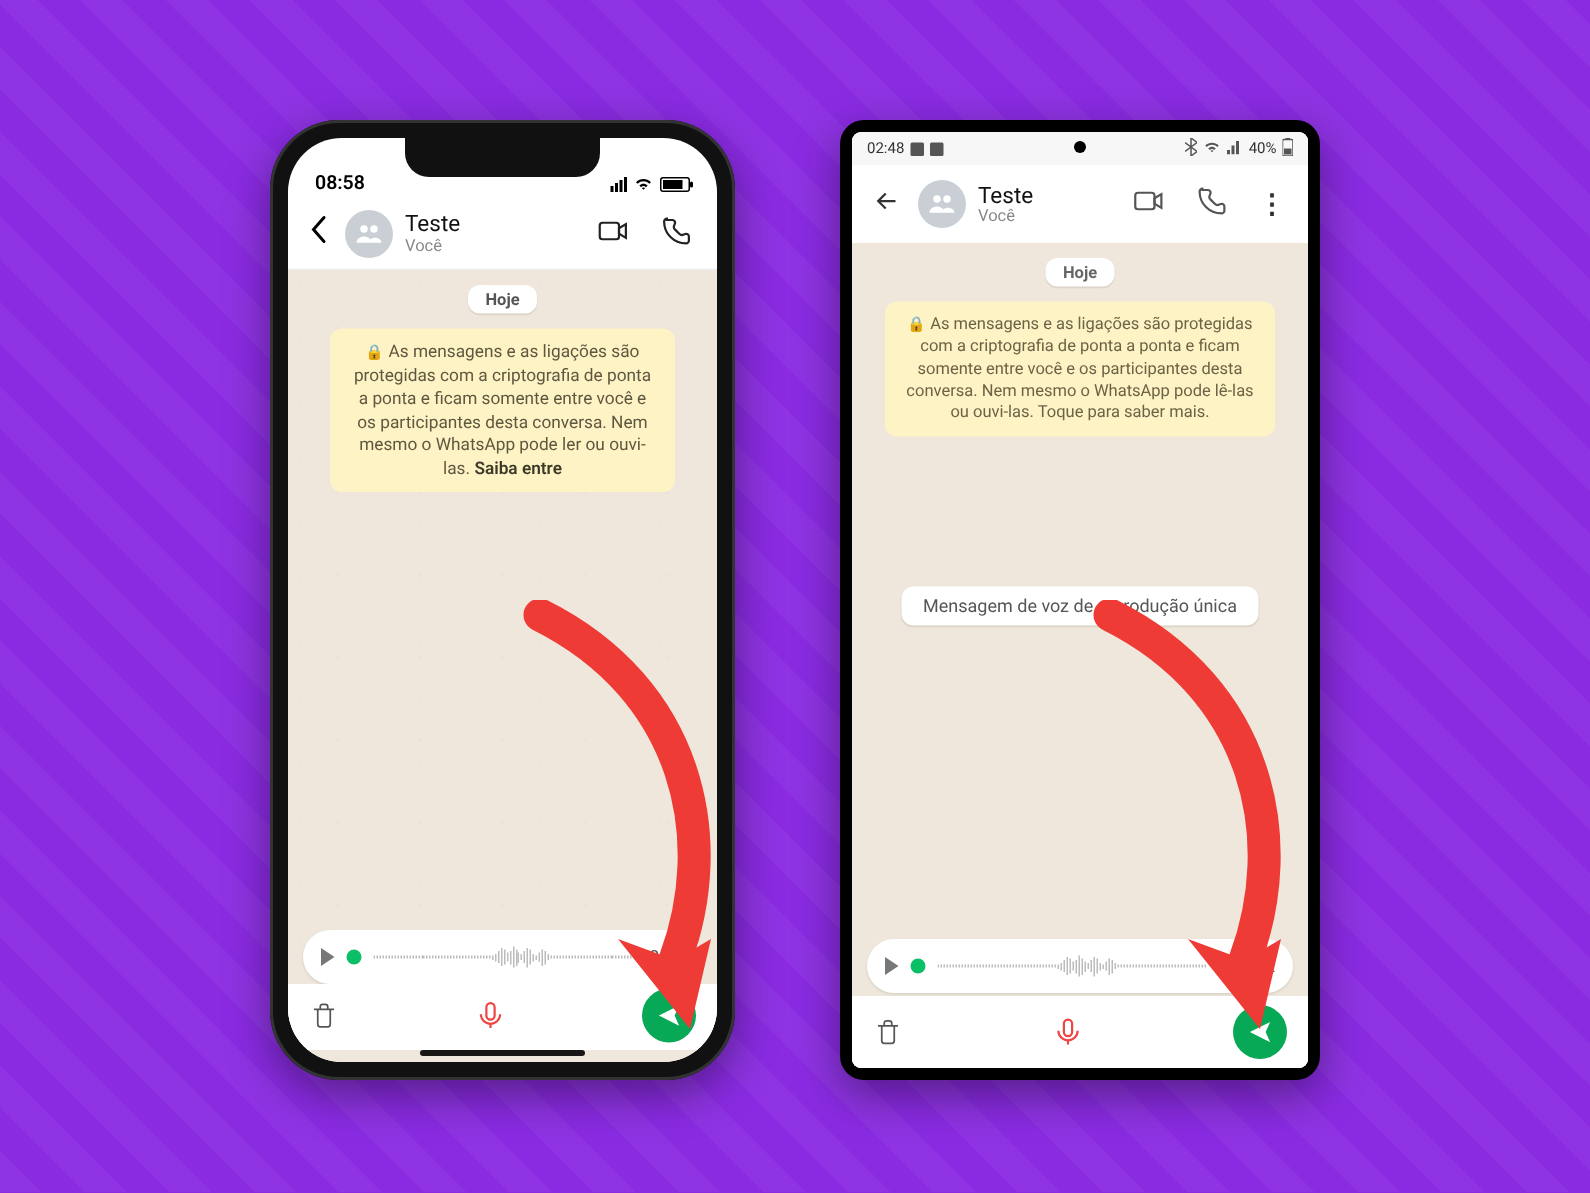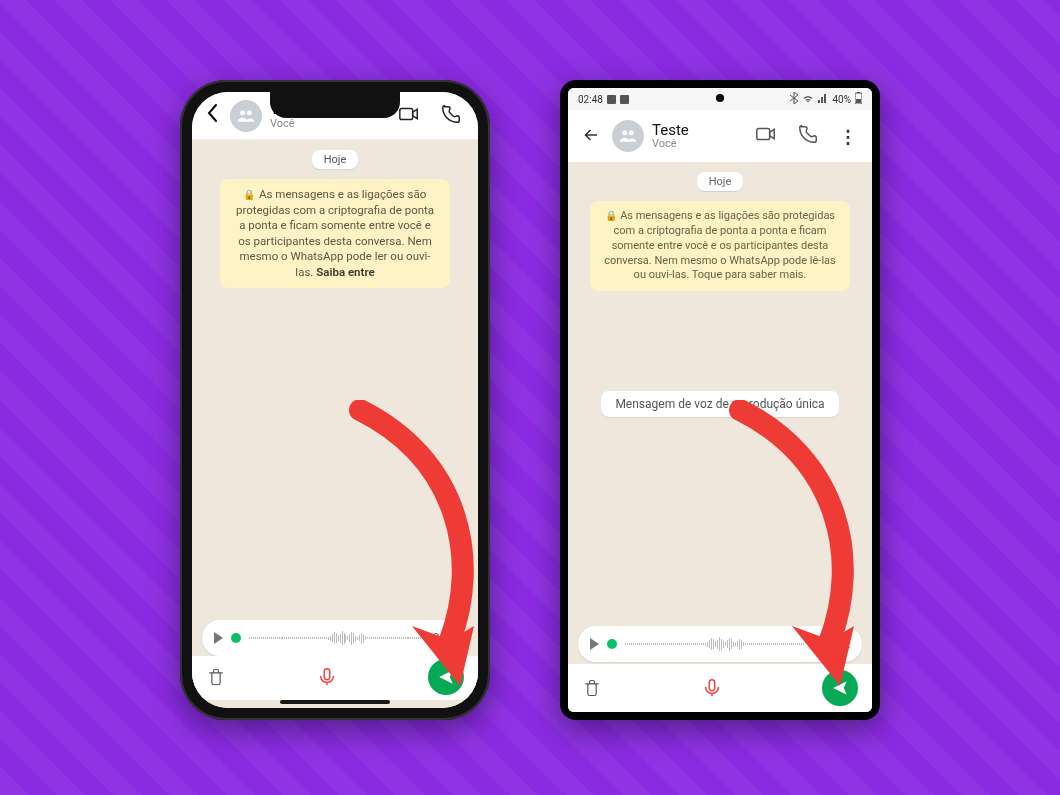--- a/index.html
+++ b/index.html
@@ -106,21 +106,21 @@
                       radial-gradient(circle at 60% 70%, rgba(0,0,0,0.02) 1px, transparent 1px);
     background-size: 40px 40px, 55px 55px;
     position:relative;
     padding: 10px 14px;
     display:flex; flex-direction:column; align-items:center; gap:10px;
   }
   .date-pill{
     background:#fff;
     padding:3px 12px;
     border-radius: 8px;
-    font-size:11px; font-weight:400; color:#555;
+    font-size:11px; font-weight:700; color:#555;
     box-shadow:0 1px 1px rgba(0,0,0,0.1);
   }
   .encryption-box{
     background:#fdf3c5;
     color:#5e5840;
     font-size:11.5px;
     text-align:center;
     padding: 8px 12px;
     border-radius:8px;
     max-width: 230px;
@@ -261,20 +261,40 @@
   .arrow svg{ display:block; }
 
 </style>
 </head>
 <body>
 
 <div class="iphone-frame">
   <div class="iphone-screen">
     <div class="iphone-notch"></div>
 
+    <div class="ios-status">
+      <span class="time">08:58</span>
+      <span class="spacer"></span>
+      <span class="ios-signalwifi">
+        <span class="bars">
+            <span></span>
+            <span></span>
+            <span></span>
+            <span></span>
+          </span>
+        <span class="wifi-glyph">
+          <svg width="14" height="10" viewBox="0 0 24 18">
+              <path d="M12 17l-2-2c1-1 3-1 4 0l-2 2zm-5-5c3-3 7-3 10 0l-2 2c-2-2-4-2-6 0l-2-2zm-4-4c5-5 13-5 18 0l-2 2c-4-4-10-4-14 0l-2-2z" fill="#000"></path>
+            </svg>
+        </span>
+        <span class="batt">
+            <i></i>
+          </span>
+      </span>
+    </div>
 
     <div class="chat-header">
       <span class="back">
         <svg width="12" height="20" viewBox="0 0 12 20">
             <path d="M10 2 L3 10 L10 18" stroke="#000" stroke-width="2" fill="none" stroke-linecap="round"></path>
           </svg>
       </span>
       <span class="avatar">
         <svg viewBox="0 0 24 24">
             <path d="M8 11a3 3 0 100-6 3 3 0 000 6zm8 0a3 3 0 100-6 3 3 0 000 6zM2 19c0-3 3-5 6-5s6 2 6 5H2zm12 0c0-1-.3-2-.8-2.8 1-.8 2.3-1.2 3.8-1.2 3 0 5 2 5 4h-8z"></path>

